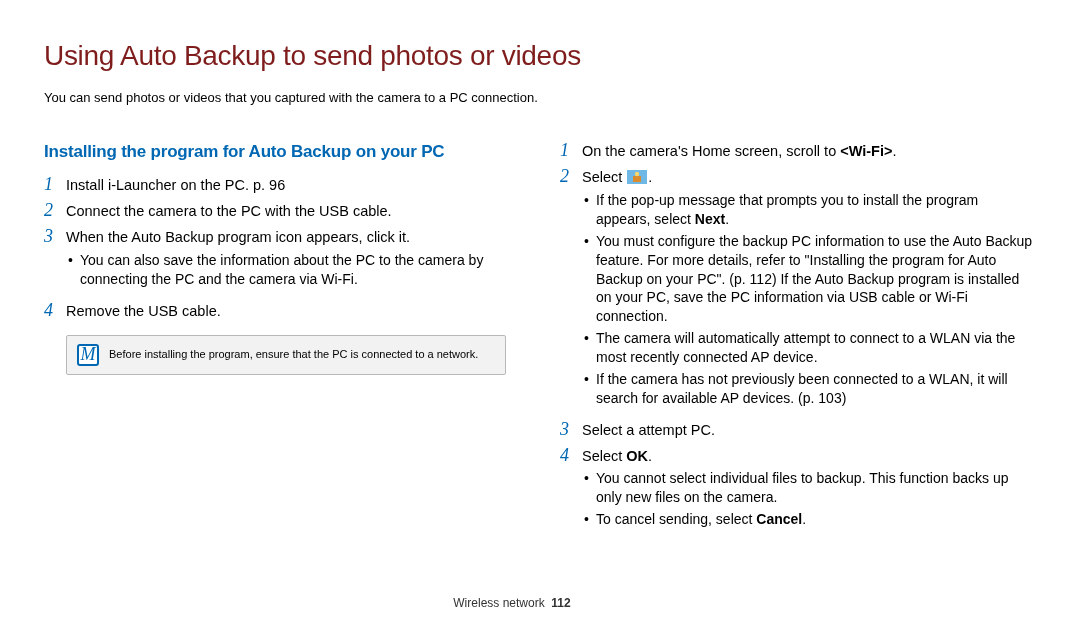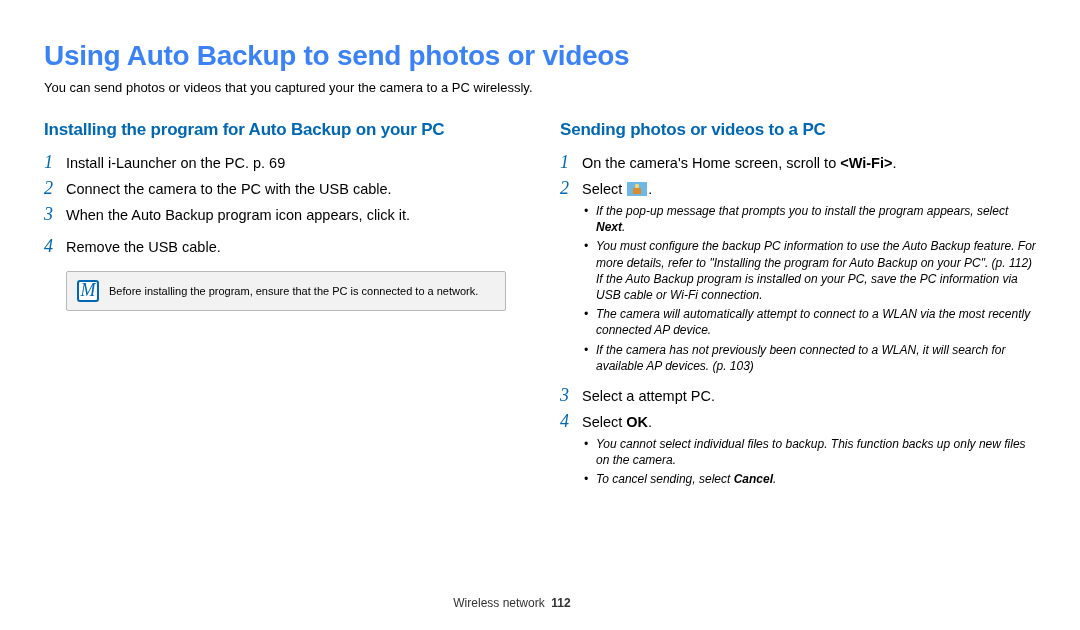--- a/index.html
+++ b/index.html
@@ -7,36 +7,37 @@
   body {
     font-family: "Segoe UI", "Myriad Pro", Arial, sans-serif;
     color: #000;
     background: #fff;
     padding: 38px 44px 20px 44px;
     position: relative;
     font-size: 14px;
     line-height: 1.3;
   }
   .page-title {
-    color: #3b82f6;
+    color: #7f1d1d;
     font-size: 28px;
-    font-weight: 700;
+    font-weight: 400;
     letter-spacing: -0.3px;
-    margin-bottom: 6px;
+    margin-bottom: 16px;
   }
   .page-intro {
     font-size: 13px;
     margin-bottom: 22px;
   }
   .columns {
     display: flex;
     gap: 40px;
   }
   .col {
     width: 485px;
+    margin-top: 12px;
   }
   .section-heading {
     color: #0067b3;
     font-size: 17px;
     font-weight: 700;
     margin-bottom: 12px;
     letter-spacing: -0.2px;
   }
   ol.steps {
     list-style: none;
@@ -59,26 +60,25 @@
   ol.steps > li > .step-body {
     flex: 1;
     font-size: 14.5px;
     padding-top: 1px;
   }
   ul.sub {
     list-style: none;
     margin: 4px 0 6px 0;
   }
   ul.sub > li {
-    font-size: 12px;
+    font-size: 14px;
     line-height: 1.35;
     padding-left: 14px;
     position: relative;
     margin-bottom: 3px;
-    font-style: italic;
   }
   ul.sub > li::before {
     content: "•";
     position: absolute;
     left: 2px;
     top: 0;
   }
   .note-box {
     border: 1px solid #b8b8b8;
     border-radius: 2px;
@@ -125,56 +125,56 @@
     font-size: 12px;
     color: #333;
   }
   .footer .pg { font-weight: 700; }
   b, strong { font-weight: 700; }
 </style>
 </head>
 <body>
 
 <h1 class="page-title">Using Auto Backup to send photos or videos</h1>
-<p class="page-intro">You can send photos or videos that you captured your the camera to a PC wirelessly.</p>
+<p class="page-intro">You can send photos or videos that you captured with the camera to a PC connection.</p>
 
 <div class="columns">
 
   <div class="col">
     <h2 class="section-heading">Installing the program for Auto Backup on your PC</h2>
     <ol class="steps">
       <li>
         <span class="num">1</span>
-        <div class="step-body">Install i-Launcher on the PC. p. 69</div>
+        <div class="step-body">Install i-Launcher on the PC. p. 96</div>
       </li>
       <li>
         <span class="num">2</span>
         <div class="step-body">Connect the camera to the PC with the USB cable.</div>
       </li>
       <li>
         <span class="num">3</span>
         <div class="step-body">
           <span>When the Auto Backup program icon appears, click it.</span>
           <ul class="sub">
+            <li>You can also save the information about the PC to the camera by connecting the PC and the camera via Wi-Fi.</li>
           </ul>
         </div>
       </li>
       <li>
         <span class="num">4</span>
         <div class="step-body">Remove the USB cable.</div>
       </li>
     </ol>
     <div class="note-box">
       <span class="note-icon">M</span>
       <span class="note-text">Before installing the program, ensure that the PC is connected to a network.</span>
     </div>
   </div>
 
   <div class="col">
-    <h2 class="section-heading">Sending photos or videos to a PC</h2>
     <ol class="steps">
       <li>
         <span class="num">1</span>
         <div class="step-body">
           <span>On the camera's Home screen, scroll to </span><b>&lt;Wi-Fi&gt;</b><span>.</span>
         </div>
       </li>
       <li>
         <span class="num">2</span>
         <div class="step-body">

